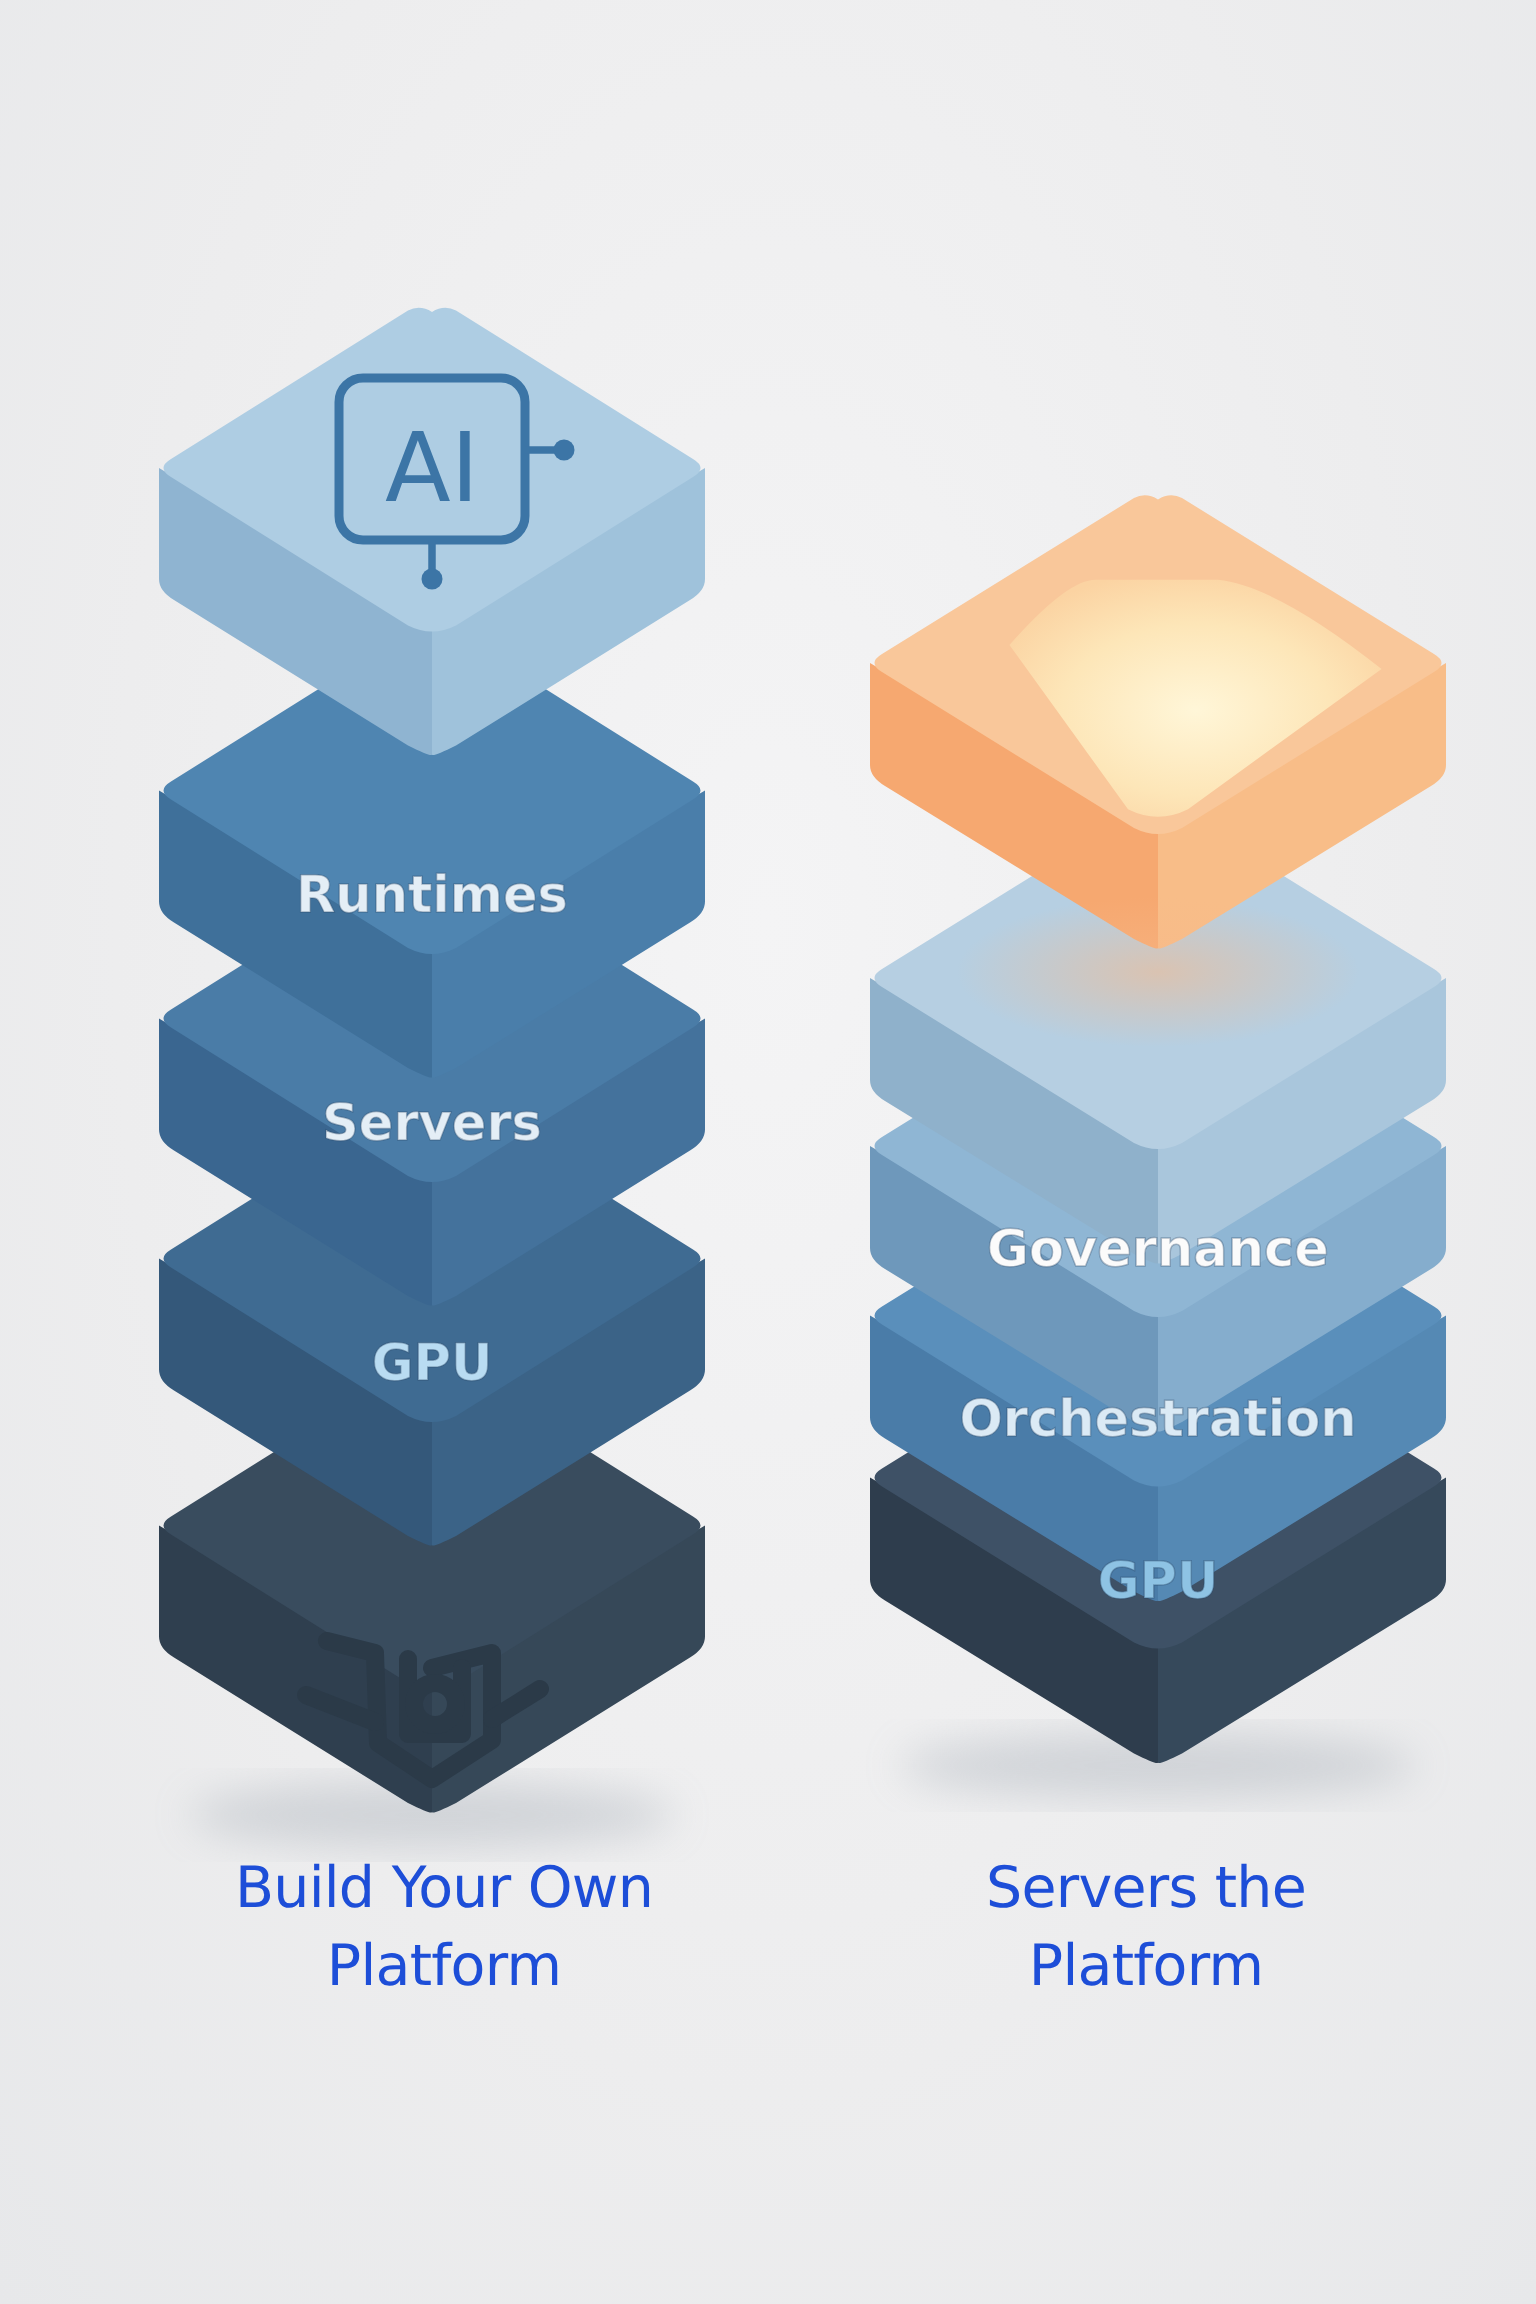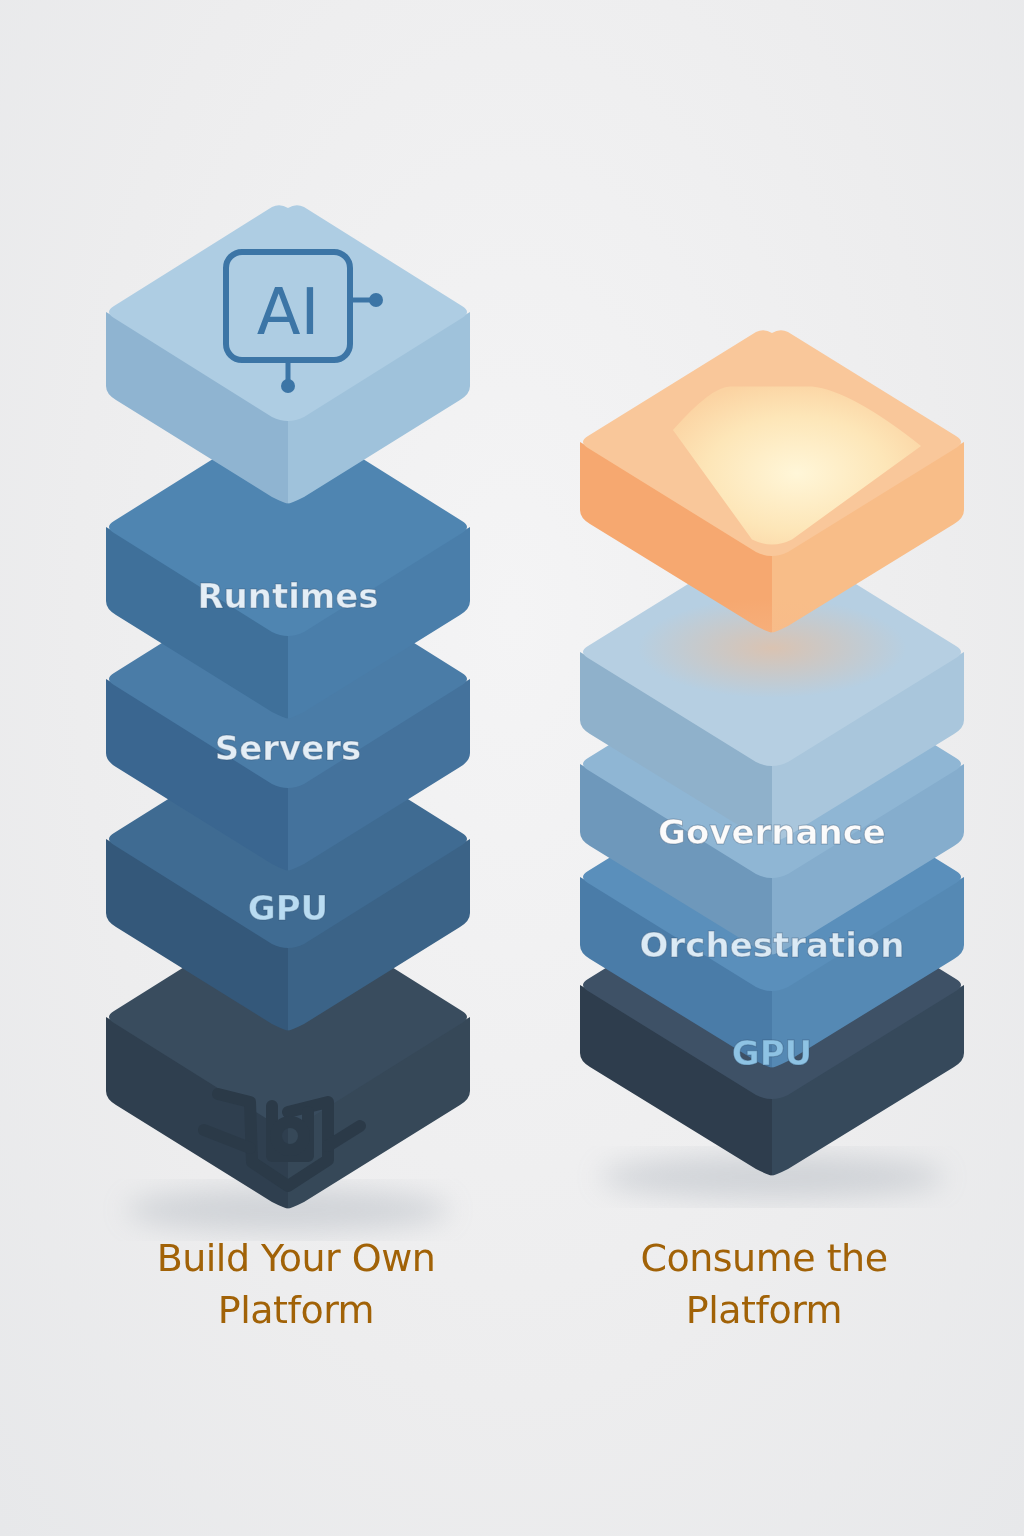--- a/index.html
+++ b/index.html
@@ -4,21 +4,21 @@
 <style>
   html, body { margin: 0; padding: 0; }
   body {
     width: 1024px; height: 1536px; overflow: hidden;
     background: radial-gradient(ellipse at 50% 40%, #f4f4f5 0%, #ededee 60%, #e7e8ea 100%);
     font-family: "DejaVu Sans", "Liberation Sans", sans-serif;
     position: relative;
   }
   #stage { position: absolute; left: 0; top: 0; }
   .caption {
-    position: absolute; text-align: center; color: #a16207;
+    position: absolute; text-align: center; color: #1d4ed8;
     font-family: "DejaVu Sans", "Liberation Sans", sans-serif;
     font-size: 38px; line-height: 52px; letter-spacing: -0.5px;
     width: 420px;
   }
   #caption-left { left: 86px; top: 1232px; }
   #caption-right { left: 554px; top: 1232px; }
   .caption span { display: block; }
 </style>
 </head>
 <body>
@@ -117,15 +117,15 @@
       <text x="772" y="957" text-anchor="middle" font-size="34" font-weight="bold" fill="#dbeaf5" font-family="DejaVu Sans, sans-serif" stroke="rgba(40,70,100,0.35)" stroke-width="1">Orchestration</text>
       <text x="772" y="844" text-anchor="middle" font-size="34" font-weight="bold" fill="#fbfbfb" font-family="DejaVu Sans, sans-serif" stroke="rgba(40,70,100,0.35)" stroke-width="1">Governance</text>
     </g>
 </svg>
 
 <div class="caption" id="caption-left">
   <span>Build Your Own</span>
   <span>Platform</span>
 </div>
 <div class="caption" id="caption-right">
-  <span>Consume the</span>
+  <span>Servers the</span>
   <span>Platform</span>
 </div>
 
 </body></html>

